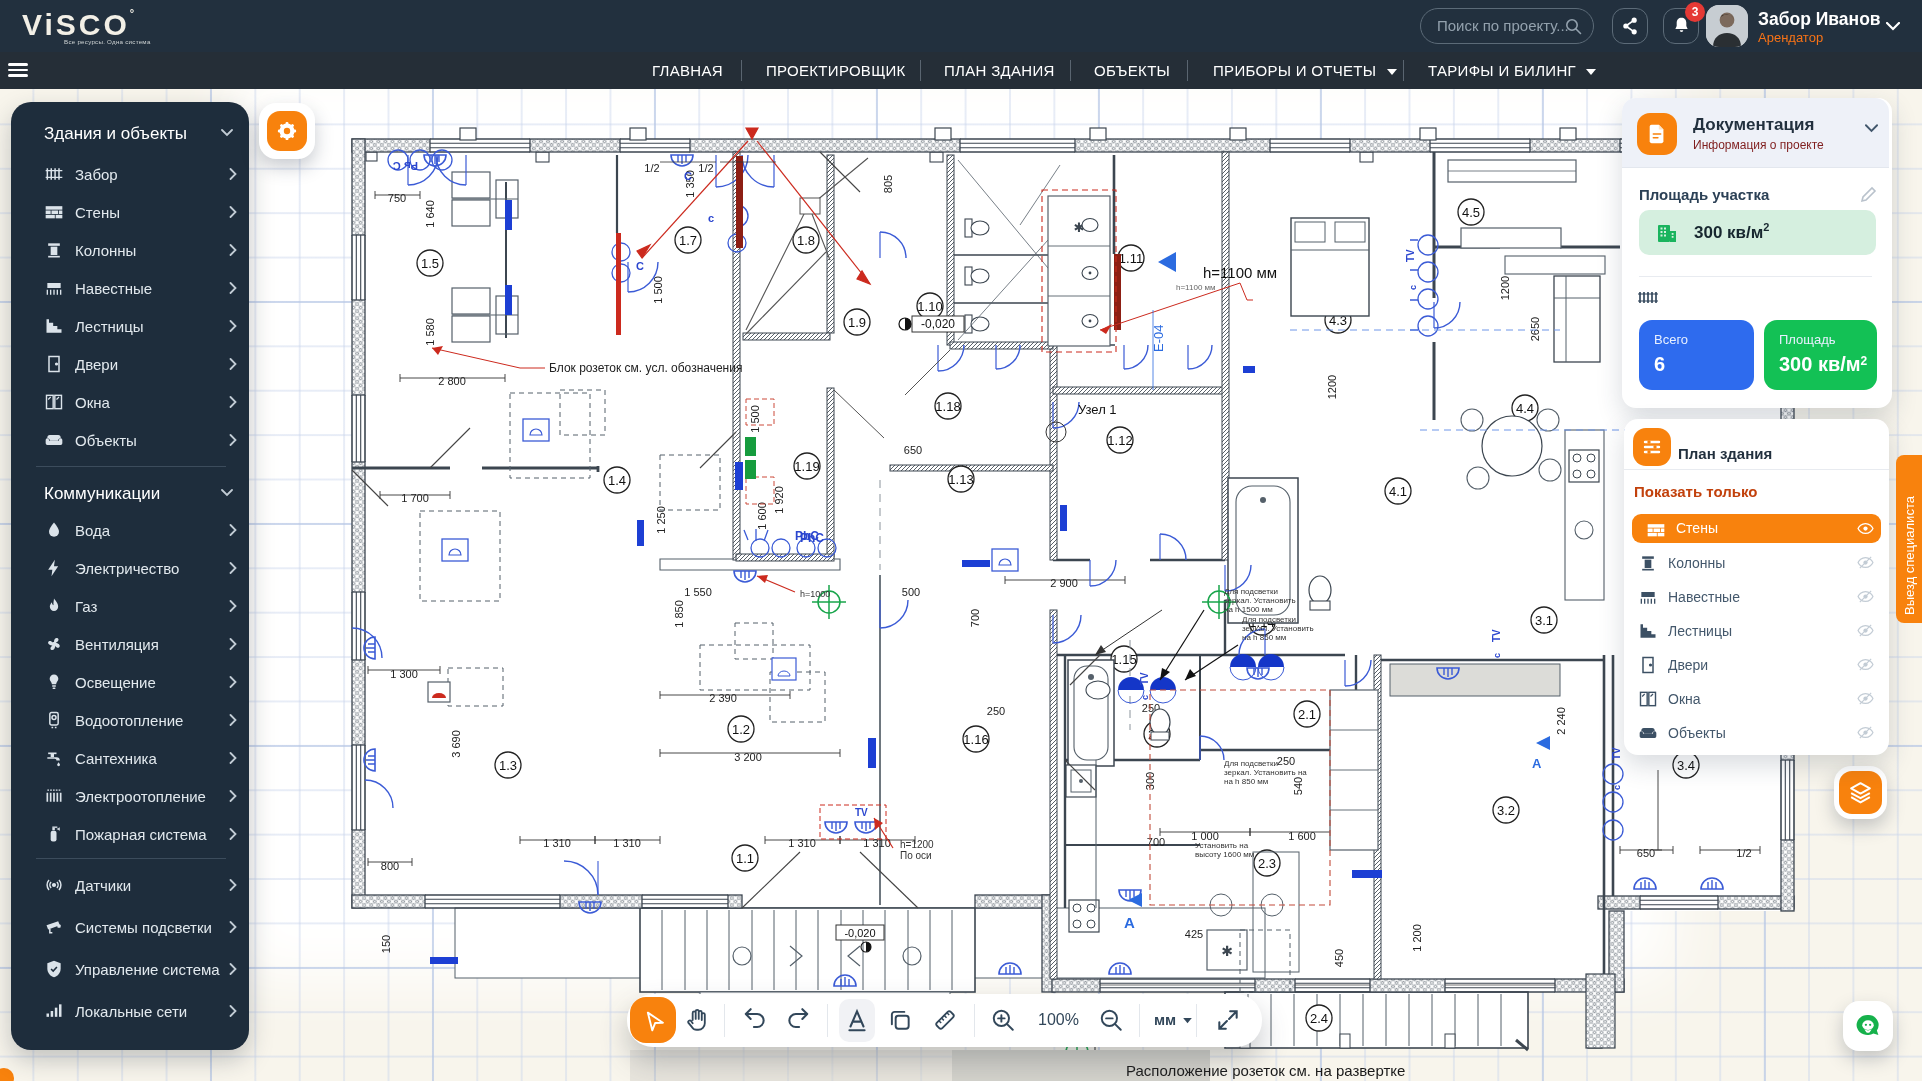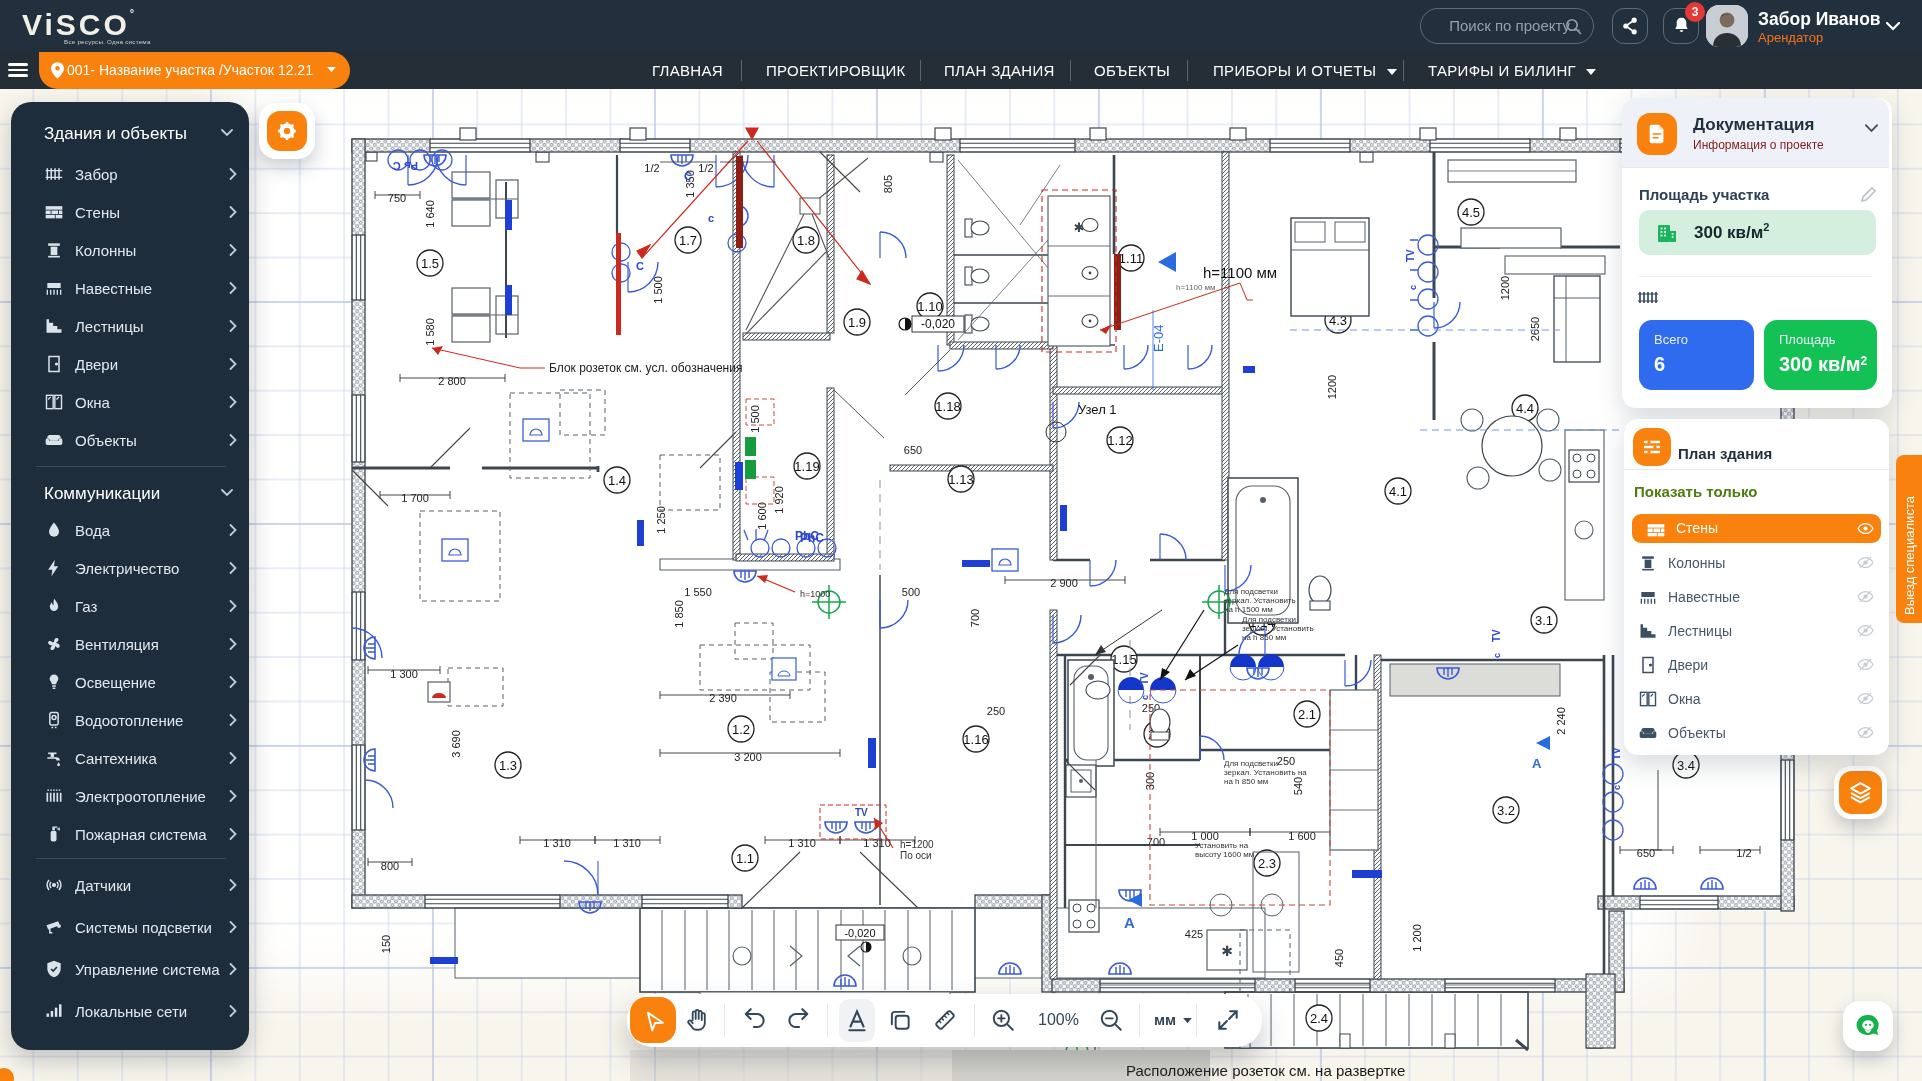--- a/index.html
+++ b/index.html
@@ -13,21 +13,21 @@
       linear-gradient(to right, rgba(199,211,235,.42) 2px, transparent 2px),
       linear-gradient(to bottom, rgba(199,211,235,.42) 2px, transparent 2px);
     background-size: 222px 222px, 222px 222px, 44.4px 44.4px, 44.4px 44.4px;
     background-position: -12px -10px, -12px -10px, -12px -10px, -12px -10px;
   }
   
   .topbar { position:absolute; left:0; top:0; width:1922px; height:52px; background:#22303e; z-index:30; }
   .logo { position:absolute; left:22px; top:7px; color:#f2efe6; }
   .logo .big { font-size:30px; font-weight:700; letter-spacing:3px; }
   .logo .sub { font-size:10px; letter-spacing:.4px; color:#cfd4d4; margin-top:-4px; margin-left:42px; transform:scale(.62); transform-origin:left top; }
-  .search { position:absolute; left:1420px; top:8px; width:174px; height:36px; border:1px solid #5c6b78; border-radius:18px; color:#93a1ad; font-size:15px; line-height:34px; padding:0 12px 0 16px;text-align:right; }
+  .search { position:absolute; left:1420px; top:8px; width:174px; height:36px; border:1px solid #5c6b78; border-radius:18px; color:#93a1ad; font-size:15px; line-height:34px; padding:0 12px 0 16px; }
   .iconbtn { position:absolute; top:8px; width:36px; height:36px; border:1px solid #5c6b78; border-radius:12px; }
   .badge { position:absolute; right:-7px; top:-7px; width:20px; height:20px; background:#e53935; border-radius:50%; color:#fff; font-size:12px; font-weight:700; text-align:center; line-height:20px; }
   .avatar { position:absolute; left:1706px; top:5px; width:42px; height:42px; border-radius:13px; background:#c9cfd4; overflow:hidden; }
   .uname { position:absolute; left:1758px; top:9px; color:#fff; font-size:17.5px; font-weight:700; }
   .urole { position:absolute; left:1758px; top:30px; color:#f97316; font-size:13px; }
   
   .bar2 { position:absolute; left:0; top:52px; width:1922px; height:37px; background:#252e37; z-index:29; }
   .burger { position:absolute; left:8px; top:11px; width:20px; height:14px; }
   .burger div { height:2.6px; background:#fff; border-radius:2px; margin-bottom:3px; }
   .crumb { position:absolute; left:39px; top:0px; height:37px; background:#f8820d; border-radius:0 19px 19px 19px; color:#fff; font-size:14px; line-height:37px; padding:0 14px 0 28px; }
@@ -55,21 +55,21 @@
   .gpill .txt { position:absolute; left:55px; top:11px; font-size:17px; font-weight:700; color:#17272f; }
   .hr1 { position:absolute; left:17px; top:178px; width:233px; height:1px; background:#e8ebf0; }
   .zlabel { position:absolute; left:44px; top:191px; font-size:15px; font-weight:700; color:#2c4156;margin-top:40px; }
   .chipB { position:absolute; left:17px; top:222px; width:115px; height:70px; background:#2e6bee; border-radius:13px; color:#fff; }
   .chipG { position:absolute; left:142px; top:222px; width:113px; height:70px; background:#13c155; border-radius:13px; color:#fff; }
   .chipT { position:absolute; left:15px; top:12px; font-size:13px; color:#e8f0ff; }
   .chipV { position:absolute; left:15px; top:33px; font-size:20px; font-weight:700; }
   .card2 { left:1624px; top:419px; width:265px; height:336px; }
   .c2title { position:absolute; left:54px; top:26px; font-size:15px; font-weight:700; color:#22303e; }
   .c2head { position:absolute; left:0; top:0; width:265px; height:51px; border-bottom:1px solid #e8ebf0; }
-  .c2lab { position:absolute; left:10px; top:64px; font-size:15px; font-weight:700; color:#4d7c0f; }
+  .c2lab { position:absolute; left:10px; top:64px; font-size:15px; font-weight:700; color:#c2410c; }
   .selitem { position:absolute; left:8px; top:95px; width:249px; height:29px; background:#f8820d; border-radius:9px; color:#fff; font-size:14px; }
   .litem { position:absolute; left:22px; font-size:14px; color:#44586c; }
   .leye { position:absolute; left:233px; width:16px; height:16px; color:#c3ccd5; }
   .lic { position:absolute; left:14px; width:16px; height:16px; color:#3c5064; }
   
   .vtab { position:absolute; left:1896px; top:455px; width:26px; height:168px; background:#f8820d; border-radius:8px 0 0 8px; z-index:23; }
   .vtab span { position:absolute; left:6px; top:160px; transform:rotate(-90deg); transform-origin:0 0; white-space:nowrap; color:#fff; font-size:13px; display:block; }
   
   .toolbar { position:absolute; left:627px; top:994px; width:635px; height:53px; background:#fff; border-radius:26px; box-shadow:0 14px 28px rgba(70,75,85,.3); z-index:24; }
   .tdiv { position:absolute; top:10px; width:1px; height:33px; background:#e3e7ec; }
@@ -801,30 +801,20 @@
       <path d="M1 1l6 6 6-6" stroke="#fff" stroke-width="2.2" fill="none" stroke-linecap="round"></path>
     </svg>
   </div>
 
   <div class="bar2">
     <div class="burger">
       <div></div>
       <div></div>
       <div style="margin:0;"></div>
     </div>
-    <div class="crumb">
-      <svg style="position:absolute;left:12px;top:10px;" width="13" height="17" viewBox="0 0 15 19">
-        <path d="M7.5 0C3.4 0 0 3.2 0 7.2 0 12.6 7.5 19 7.5 19S15 12.6 15 7.2C15 3.2 11.6 0 7.5 0z" fill="#fff"></path>
-        <circle cx="7.5" cy="7" r="2.6" fill="#f8820d"></circle>
-      </svg>
-      001- Название участка /Участок 12.21
-      <svg style="margin-left:10px;display:inline-block;vertical-align:2px;" width="9" height="6" viewBox="0 0 10 7">
-        <path d="M0 0l5 6 5-6z" fill="#fff"></path>
-      </svg>
-    </div>
     <div class="nav" style="left:652px;">ГЛАВНАЯ</div>
     <div class="navdiv" style="left:741px;"></div>
     <div class="nav" style="left:766px;">ПРОЕКТИРОВЩИК</div>
     <div class="navdiv" style="left:920px;"></div>
     <div class="nav" style="left:944px;">ПЛАН ЗДАНИЯ</div>
     <div class="navdiv" style="left:1070px;"></div>
     <div class="nav" style="left:1094px;">ОБЪЕКТЫ</div>
     <div class="navdiv" style="left:1187px;"></div>
     <div class="nav" style="left:1213px;">ПРИБОРЫ И ОТЧЕТЫ <svg width="10" height="7" viewBox="0 0 10 7" style="margin-left:6px;">
         <path d="M0 0l5 6 5-6z" fill="#fff"></path>

